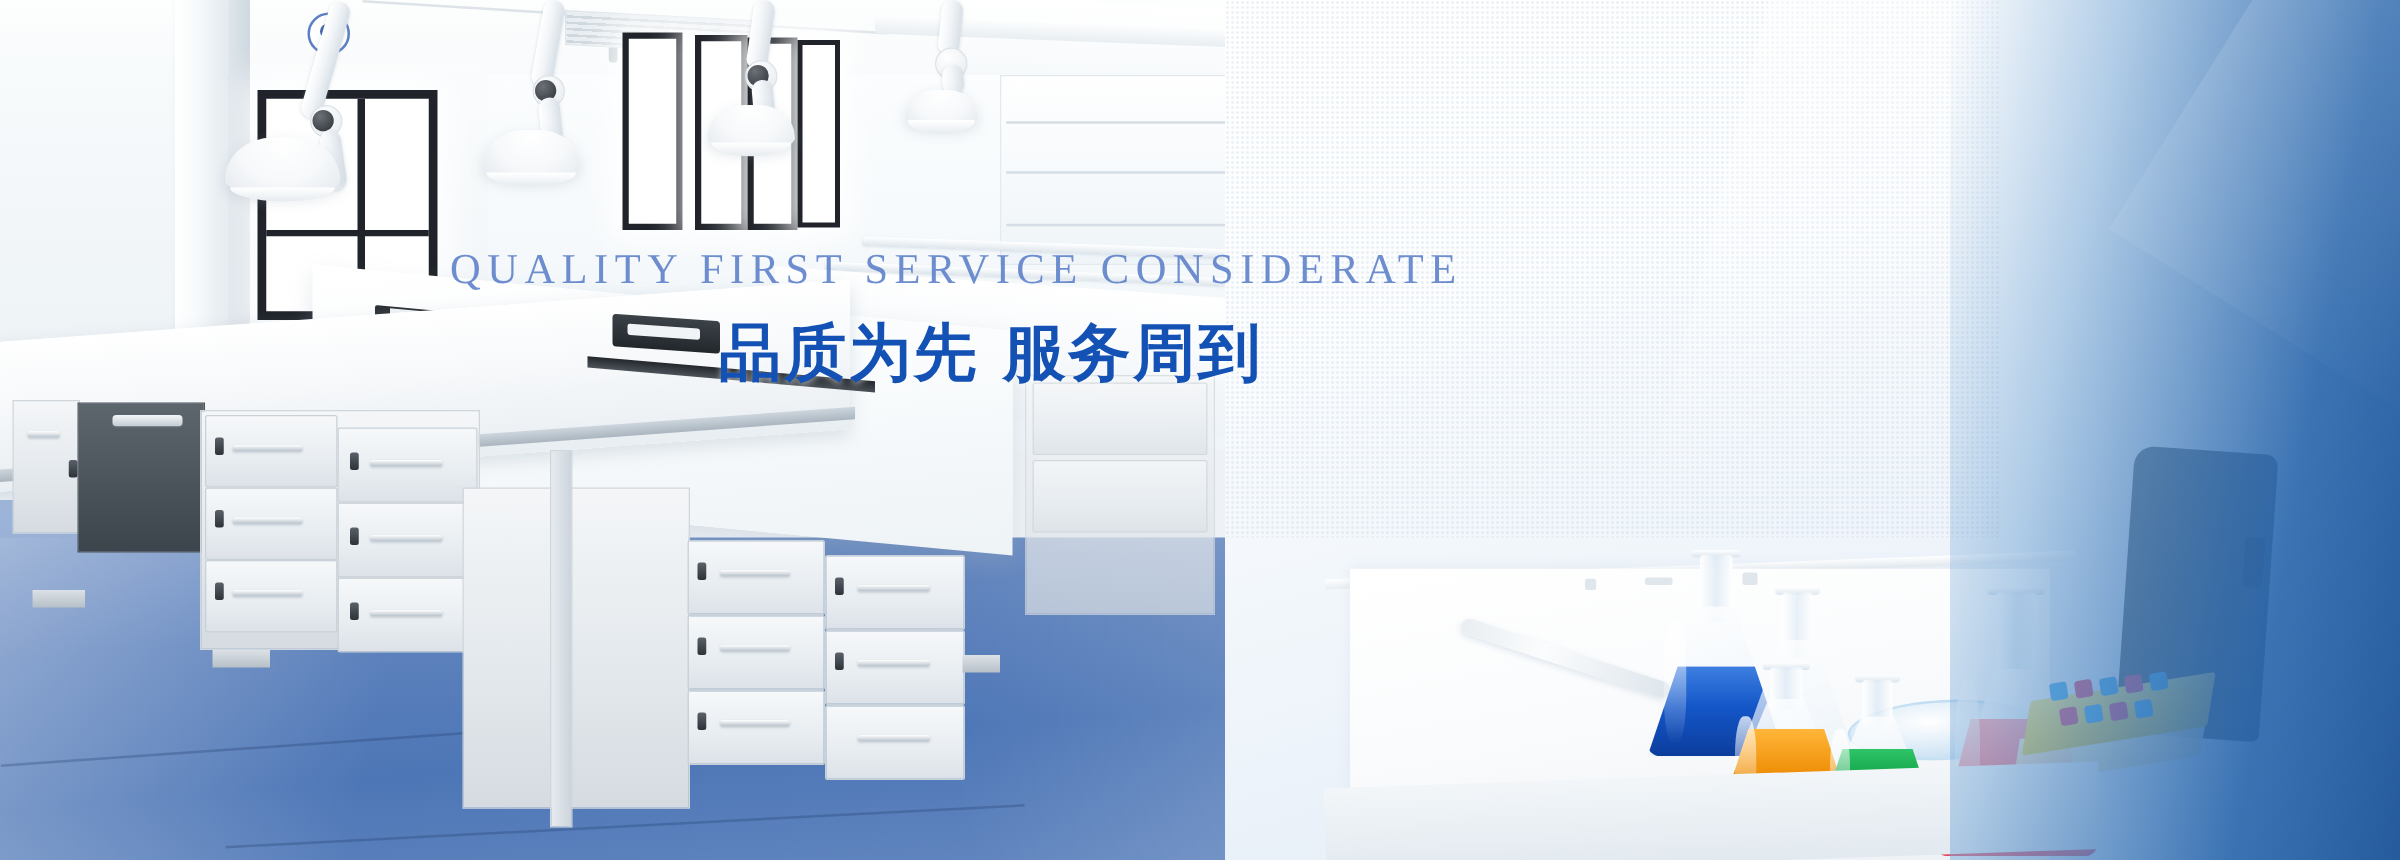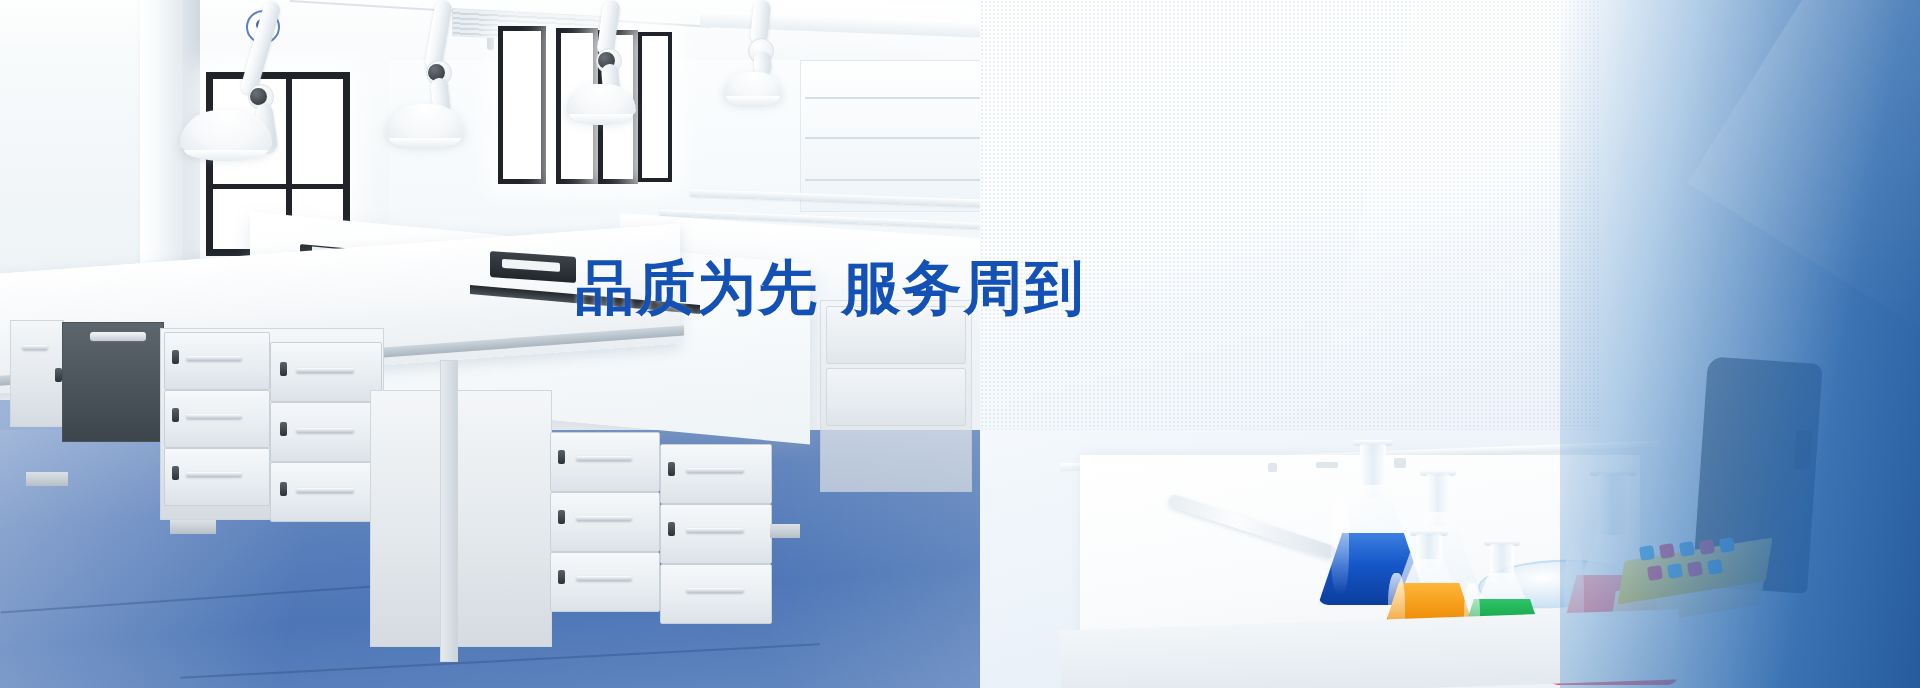--- a/index.html
+++ b/index.html
@@ -378,21 +378,21 @@
     color:#5b7fc9;
     opacity:.88;
     white-space:nowrap;
     text-align:center;
   }
 
   .cn-main{
     position:absolute;
     left:575px;top:249px;
     font-family:"DejaVu Sans","Liberation Sans",sans-serif;
-    font-size:59px;
+    font-size:50px;
     font-weight:bold;
     letter-spacing:2px;
     color:#1351b4;
     white-space:nowrap;
     text-shadow:0 2px 5px rgba(255,255,255,.55);
   }
 
   .green-bar{
     position:absolute;
     left:392px;top:312px;
@@ -670,18 +670,19 @@
     <div class="cap" style="left:1708px;top:560px;background:#3ca6e8;transform:rotate(-9deg);"></div>
 
     <div class="bench-front"></div>
 
     <div class="right-blueband"></div>
     <div class="right-blueband-facet"></div>
   </div>
 
   <div class="overlay">
 
+    <div class="eng-line">QUALITY FIRST SERVICE CONSIDERATE</div>
 
     <div class="cn-main">品质为先 服务周到</div>
 
   </div>
 
 </div>
 
 </body></html>

